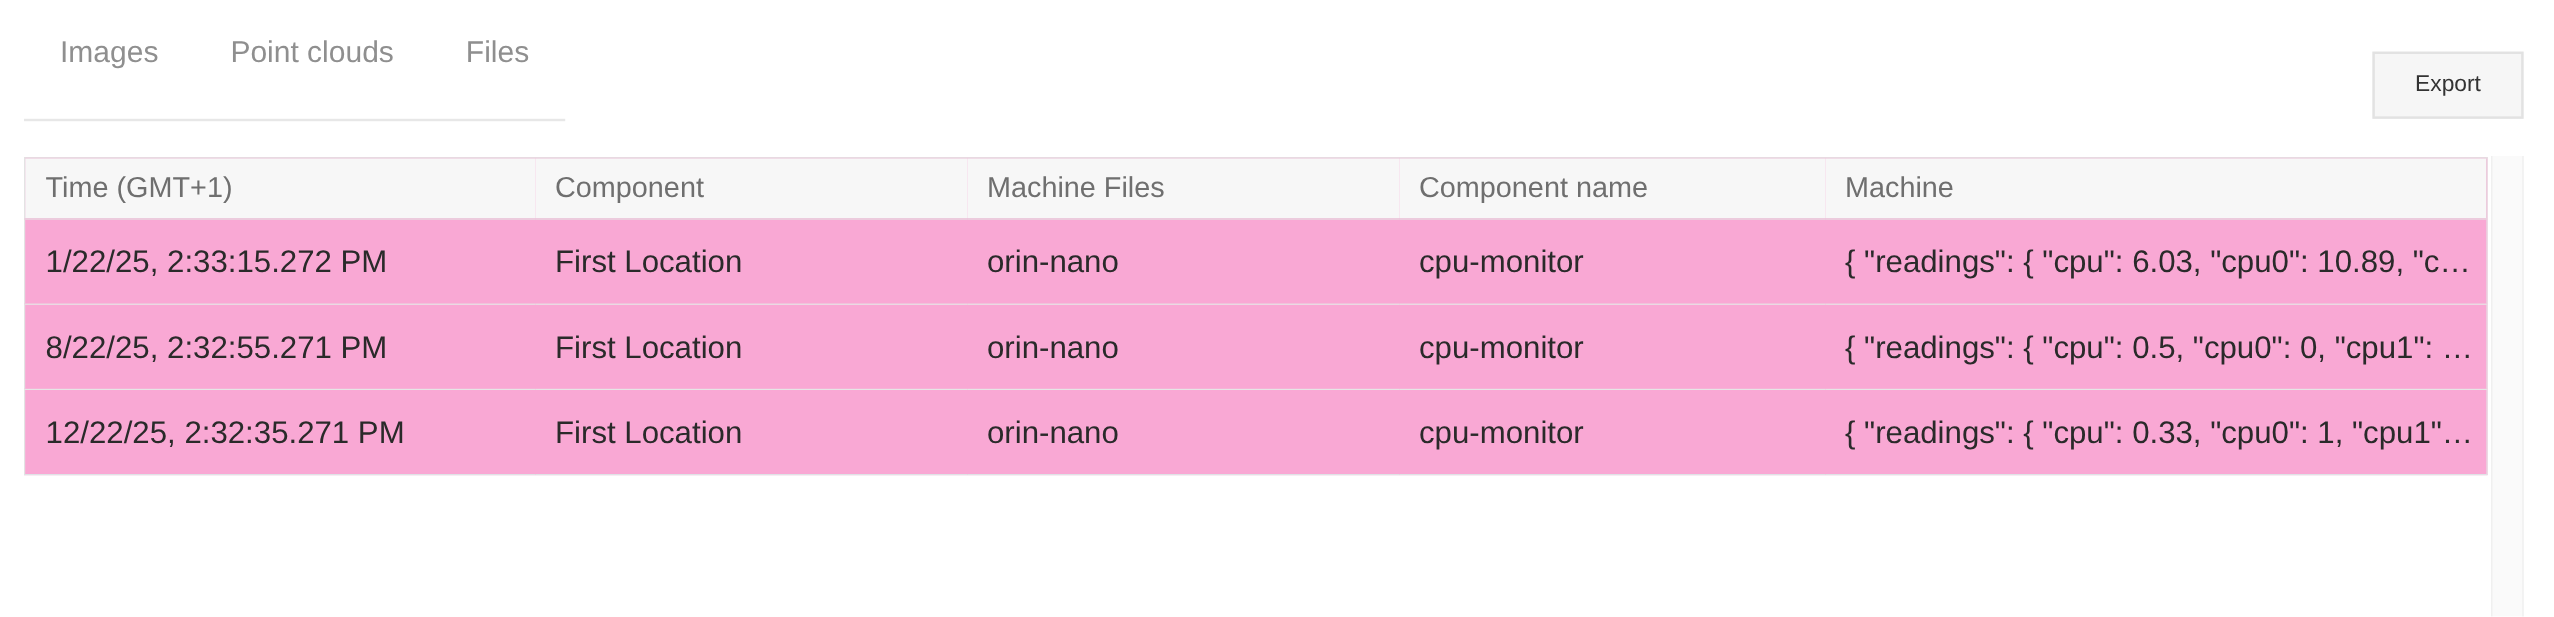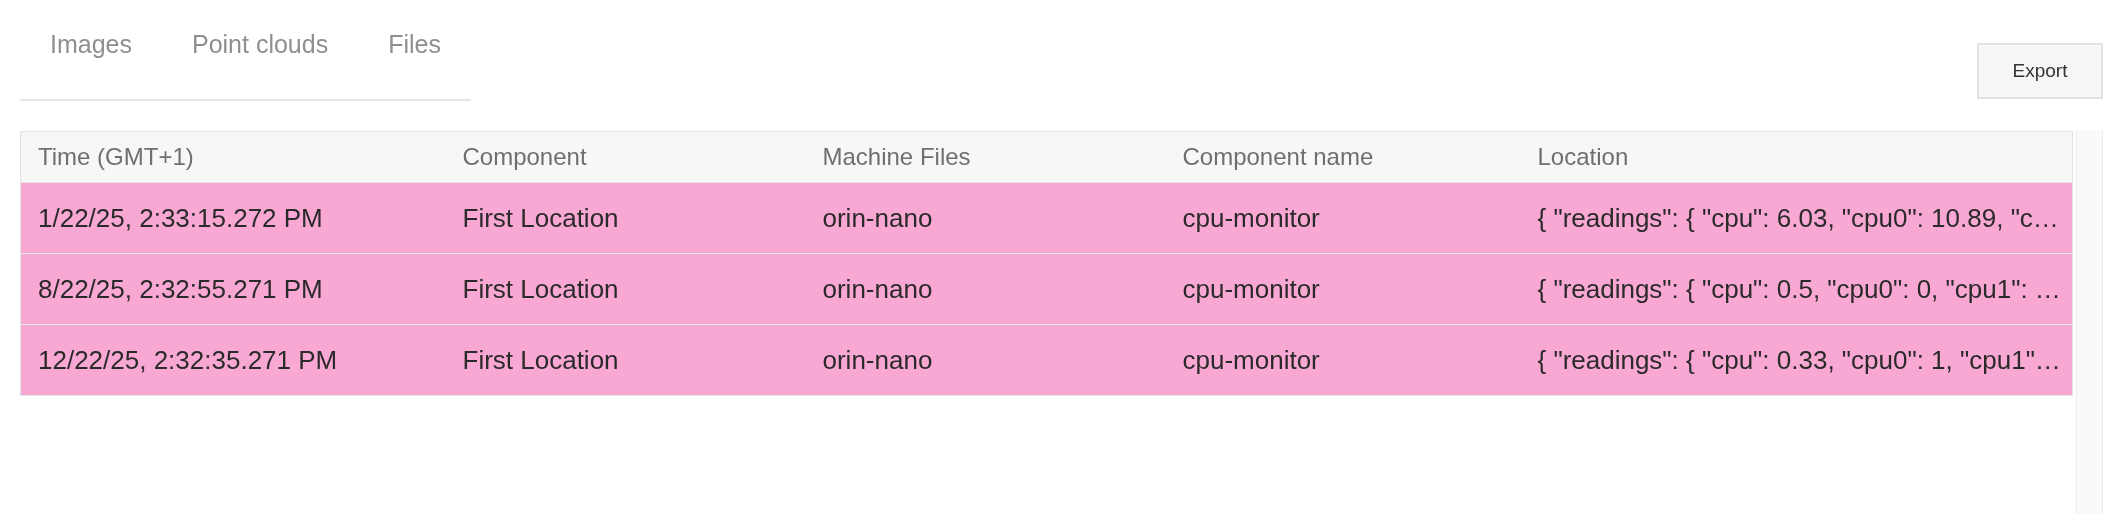--- a/index.html
+++ b/index.html
@@ -114,21 +114,21 @@
       <col style="width:360px">
       <col style="width:355px">
       <col>
     </colgroup>
     <thead>
       <tr>
         <th>Time (GMT+1)</th>
         <th>Component</th>
         <th>Machine Files</th>
         <th>Component name</th>
-        <th>Location</th>
+        <th>Machine</th>
       </tr>
     </thead>
     <tbody>
       <tr>
         <td>1/22/25, 2:33:15.272 PM</td>
         <td>First Location</td>
         <td>orin-nano</td>
         <td>cpu-monitor</td>
         <td>{ "readings": { "cpu": 6.03, "cpu0": 10.89, "c…</td>
       </tr>

